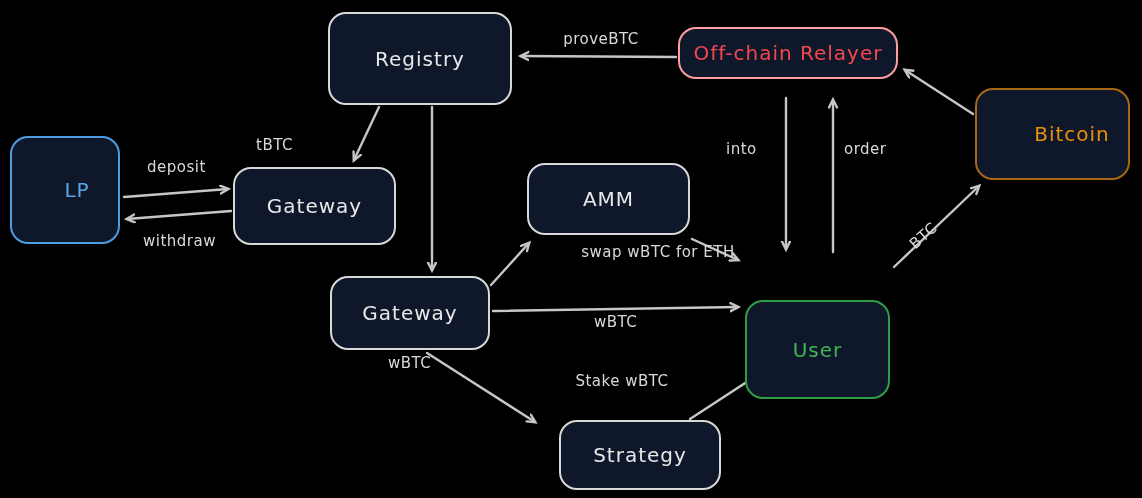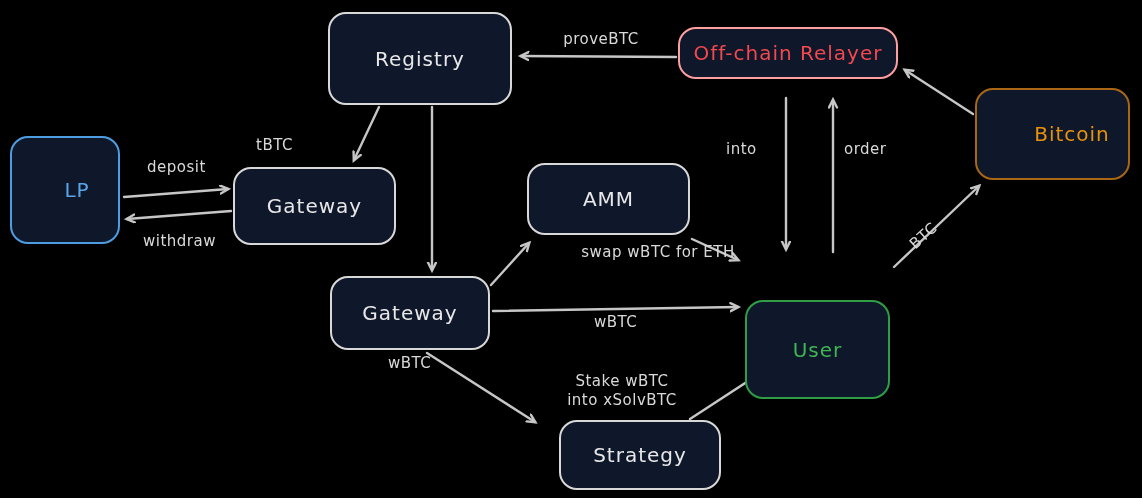--- a/index.html
+++ b/index.html
@@ -124,17 +124,16 @@
   <div class="elabel" style="left:147px; top:158px;">deposit</div>
   <div class="elabel" style="left:256px; top:136px;">tBTC</div>
   <div class="elabel" style="left:143px; top:232px;">withdraw</div>
   <div class="elabel" style="left:726px; top:140px;">into</div>
   <div class="elabel" style="left:844px; top:140px;">order</div>
   <div class="elabel center" style="left:534px; top:243px; width:160px;margin-left:44px;">swap wBTC for ETH</div>
   <div class="elabel" style="left:594px; top:313px;">wBTC</div>
   <div class="elabel" style="left:388px; top:354px;">wBTC</div>
   <div class="elabel center stake-label" style="left:560px; top:372px; width:124px;">
     <div>Stake wBTC</div>
-    <div>into xSolvBTC</div>
   </div>
   <div class="elabel rot" style="left:912px; top:237px;">BTC</div>
 
 </div>
 
 </body></html>

